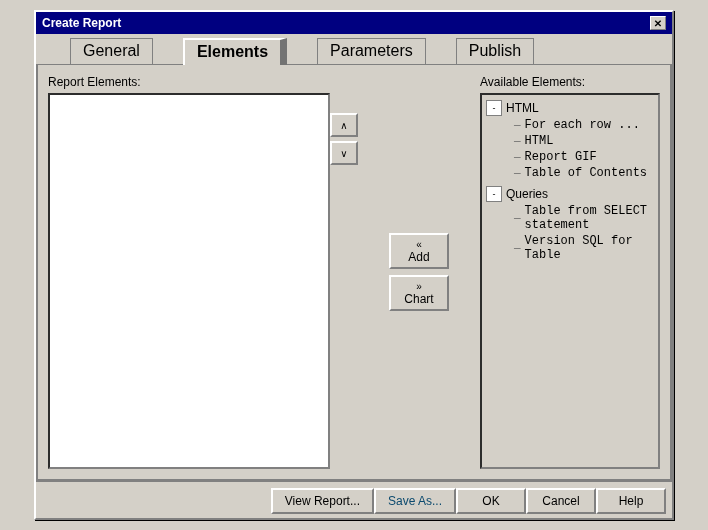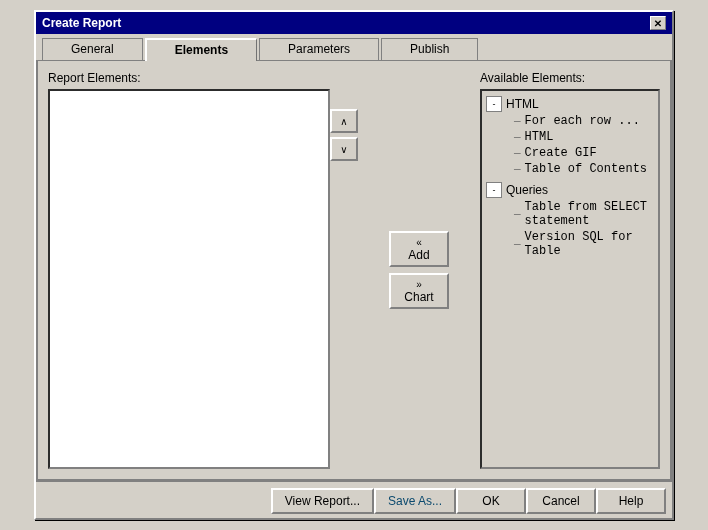--- a/index.html
+++ b/index.html
@@ -53,34 +53,35 @@
       border-bottom-color: #808080;
       cursor: pointer;
     }
     .tab-bar {
       display: flex;
       padding: 4px 6px 0 6px;
       background: #d4d0c8;
       flex-shrink: 0;
     }
     .tab {
-      padding: 3px 28px;
-      font-size: 12px;
+      padding: 3px 12px;
+      font-size: 16px;
       background: #d4d0c8;
       border: 1px solid #808080;
       border-bottom: none;
       cursor: pointer;
       position: relative;
       margin-right: 2px;
+      margin-left: 28px;
     }
     .tab.active {
       background: #d4d0c8;
       border-top: 2px solid #ffffff;
       border-left: 2px solid #ffffff;
-      border-right: 1px solid #737373;
+      border-right: 7px solid #737373;
       border-bottom: none;
       font-weight: bold;
       z-index: 2;
       margin-bottom: -1px;
       padding-bottom: 4px;
     }
     .tab-content {
       flex: 1;
       background: #d4d0c8;
       border: 2px solid #808080;
@@ -304,21 +305,21 @@
             <div class="expander">-</div>
             <span>HTML</span>
           </div>
           <div class="tree-child">
             <span>For each row ...</span>
           </div>
           <div class="tree-child">
             <span>HTML</span>
           </div>
           <div class="tree-child">
-            <span>Create GIF</span>
+            <span>Report GIF</span>
           </div>
           <div class="tree-child">
             <span>Table of Contents</span>
           </div>
 
           <div class="tree-node" style="margin-top:4px;">
             <div class="expander">-</div>
             <span>Queries</span>
           </div>
           <div class="tree-child">

